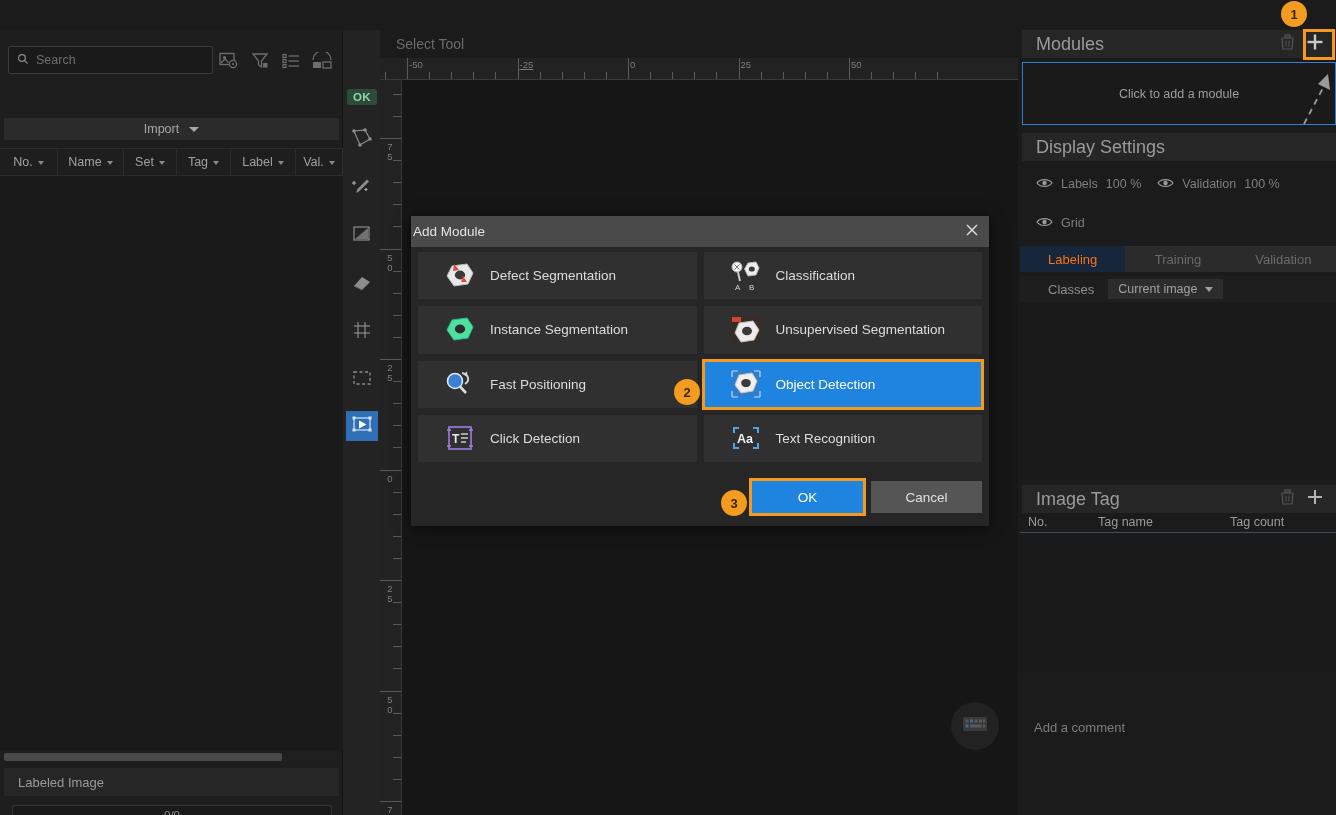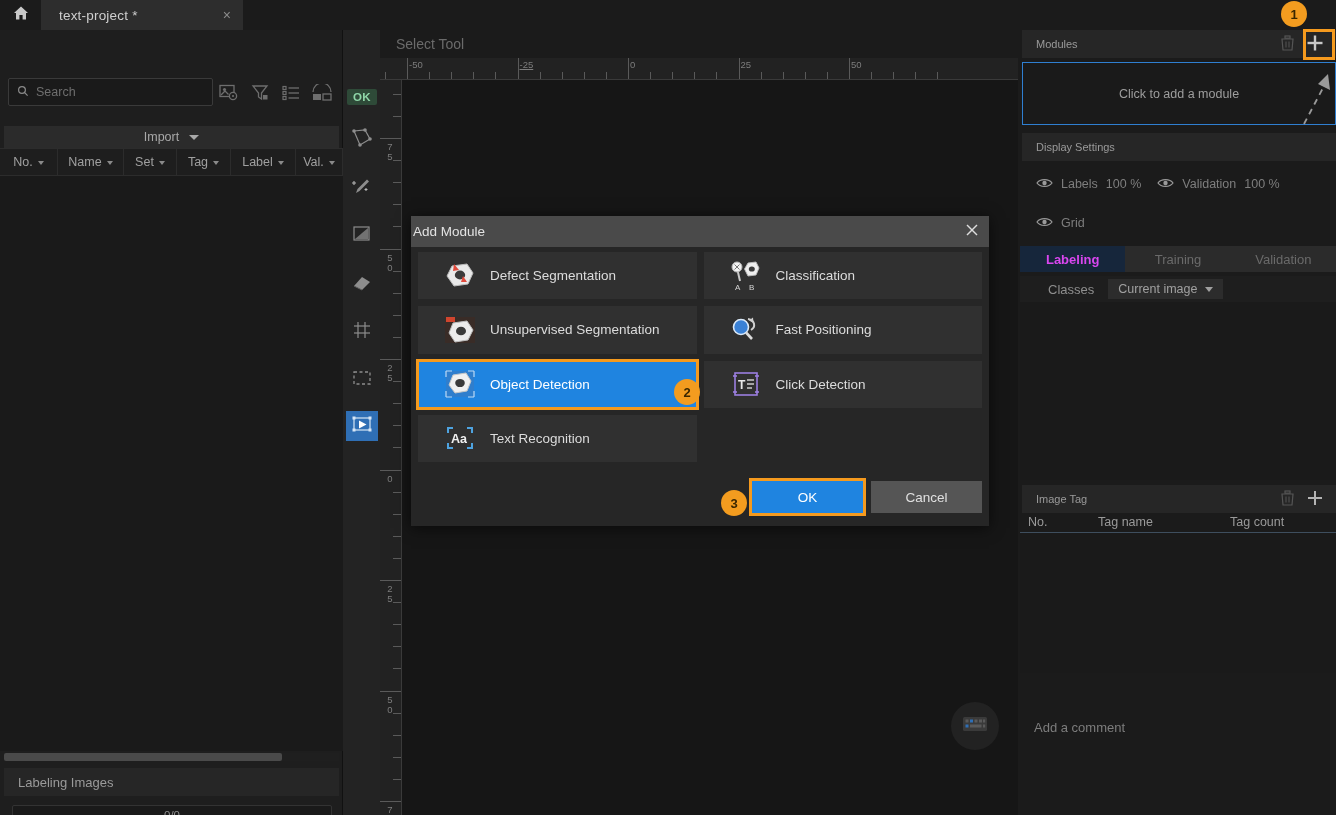--- a/index.html
+++ b/index.html
@@ -32,36 +32,36 @@
     position: absolute; right: 12px; top: 50%; transform: translateY(-50%);
     font-size: 14px; color: #8c8c8c; line-height: 1;
   }
 
   
   .left-panel {
     position: absolute; left: 0; top: 30px; width: 343px; height: 785px;
     background: #1e1e1e; border-right: 1px solid #111;
   }
   .search-row {
-    position: absolute; left: 0; top: 16px; width: 343px; height: 32px; margin-top: 32px;
+    position: absolute; left: 0; top: 16px; width: 343px; height: 32px;
   }
   .search-box {
     position: absolute; left: 8px; top: 0; width: 205px; height: 28px;
     background: #1a1a1a; border: 1px solid #3a3a3a; border-radius: 2px;
     display: flex; align-items: center; padding: 0 8px;
   }
   .search-box .ph { font-size: 12.5px; color: #6e6e6e; margin-left: 7px; }
   .tool-icons {
     position: absolute; left: 218px; top: 2px; width: 120px; height: 26px;
     display: flex; align-items: center; gap: 9px;
   }
   .tool-icons > span { width: 22px; height: 22px; display:flex; align-items:center; justify-content:center; }
 
   .import-bar {
-    position: absolute; left: 4px; top: 96px; width: 335px; height: 22px;
+    position: absolute; left: 4px; top: 88px; width: 335px; height: 22px;
     background: #2b2b2b; display: flex; align-items: center; justify-content: center;
     font-size: 12.5px; color: #a8a8a8;
   }
   .import-bar .caret {
     width: 0; height: 0; margin-left: 10px;
     border-left: 5px solid transparent; border-right: 5px solid transparent;
     border-top: 5px solid #a8a8a8;
   }
 
   .col-header {
@@ -150,40 +150,40 @@
   }
 
   
   .right-panel {
     position: absolute; left: 1018px; top: 30px; width: 318px; height: 785px;
     background: #1b1b1b;
   }
   .sec-header {
     position: absolute; left: 4px; width: 314px; height: 28px;
     background: #262626; display: flex; align-items: center;
-    padding: 0 6px 0 14px; font-size: 11px; color: #9a9a9a;
+    padding: 0 6px 0 14px; font-size: 18px; color: #9a9a9a;
   }
   .sec-header .spacer { flex: 1; }
   .sec-header .hicon { width: 26px; height: 26px; display: flex; align-items: center; justify-content: center; }
 
   .module-drop {
     position: absolute; left: 4px; top: 32px; width: 314px; height: 63px;
     background: #1a1a1a; border: 1px solid #2f7fd1;
     display: flex; align-items: center; justify-content: center;
     font-size: 12.5px; color: #9e9e9e;
   }
   .display-row {
     position: absolute; left: 18px; width: 300px; height: 22px;
     display: flex; align-items: center; font-size: 12.5px; color: #7e7e7e; gap: 8px;
   }
   .tabs3 {
     position: absolute; left: 1020px; top: 246px; width: 316px; height: 26px; display: flex;
   }
   .tb { flex: 1; display: flex; align-items: center; justify-content: center; font-size: 13px; }
-  .tb.on { background: #16263b; color: #d946ef; font-weight: bold; }
+  .tb.on { background: #16263b; color: #f97316; }
   .tb.off { background: #2b2b2b; color: #6a6a6a; }
   .classes-row {
     position: absolute; left: 1020px; top: 276px; width: 316px; height: 26px;
     display: flex; align-items: center; font-size: 13px; color: #8e8e8e;
     background: #1e1e1e;
   }
   .chip {
     background: #2c2c2c; padding: 3px 10px; margin-left: 14px;
     display: flex; align-items: center; font-size: 12.5px; color: #a0a0a0;
   }
@@ -252,33 +252,20 @@
   }
   .hl-box {
     position: absolute; border: 3px solid #f59a1e; z-index: 55;
   }
 </style>
 </head>
 <body>
 
 <div id="app">
 
-  <div class="titlebar">
-    <div class="home-btn">
-      <span>
-        <svg width="18" height="18" viewBox="0 0 18 18">
-            <path d="M9 2.5 L16 9 L14 9 L14 15.5 L10.6 15.5 L10.6 11 L7.4 11 L7.4 15.5 L4 15.5 L4 9 L2 9 Z" fill="#c9c9c9"></path>
-          </svg>
-      </span>
-    </div>
-    <div class="tab">
-      <span class="tab-label">text-project *</span>
-      <span class="tab-close">×</span>
-    </div>
-  </div>
 
   <div class="left-panel">
 
     <div class="search-row">
       <div class="search-box">
         <span>
           <svg width="12" height="12" viewBox="0 0 12 12">
               <circle cx="5" cy="5" r="3.4" fill="none" stroke="#8a8a8a" stroke-width="1.2"></circle>
               <line x1="7.4" y1="7.4" x2="10.6" y2="10.6" stroke="#8a8a8a" stroke-width="1.2"></line>
             </svg>
@@ -352,21 +339,21 @@
           <i class="dn"></i>
       </div>
     </div>
 
     <div class="list-body"></div>
 
     <div class="hscroll-track"></div>
     <div class="hscroll-thumb"></div>
 
     <div class="labeled-bar">
-      <span>Labeling Images</span>
+      <span>Labeled Image</span>
     </div>
     <div class="labeled-count">
       <span>0/0</span>
     </div>
   </div>
 
   <div class="vtoolbar">
     <div class="vtool" style="top:52px">
       <span class="ok-badge">OK</span>
     </div>
@@ -695,20 +682,29 @@
             <line x1="11.5" y1="4.5" x2="6.5" y2="9.5" stroke="#777" stroke-width="1"></line>
             <path d="M20 3 L28 2 L31 8 L28 15 L20 16 L16.5 9 Z" fill="#eeeeee" stroke="#bbb" stroke-width=".9"></path>
             <ellipse cx="23.8" cy="9" rx="3" ry="2.6" fill="#3a3a3a"></ellipse>
             <text x="7" y="30" font-size="8" fill="#d5d5d5" font-family="Liberation Sans, sans-serif">A</text>
             <text x="21" y="30" font-size="8" fill="#d5d5d5" font-family="Liberation Sans, sans-serif">B</text>
           </svg>
         </span>
         <span>Classification</span>
       </div>
 
+      <div class="mod">
+        <span class="ic">
+          <svg width="34" height="30" viewBox="0 0 34 30">
+            <path d="M9 5 L24 3 L30 12 L25 23 L11 25 L4 15 Z" fill="#4ee0a0" stroke="#2cc183" stroke-width="1"></path>
+            <ellipse cx="17" cy="14" rx="5.2" ry="4.4" fill="#2c2c2c"></ellipse>
+          </svg>
+        </span>
+        <span>Instance Segmentation</span>
+      </div>
 
       <div class="mod">
         <span class="ic">
           <svg width="36" height="32" viewBox="0 0 36 32">
             <rect x="3" y="3" width="30" height="26" fill="#3b2b26" opacity=".85"></rect>
             <rect x="4" y="3" width="9" height="5" fill="#d0452e"></rect>
             <path d="M11 9 L25 7 L31 16 L26 26 L13 28 L7 19 Z" fill="#ececec" stroke="#bcbcbc" stroke-width="1"></path>
             <ellipse cx="19" cy="17" rx="5" ry="4.3" fill="#3a3a3a"></ellipse>
           </svg>
         </span>

